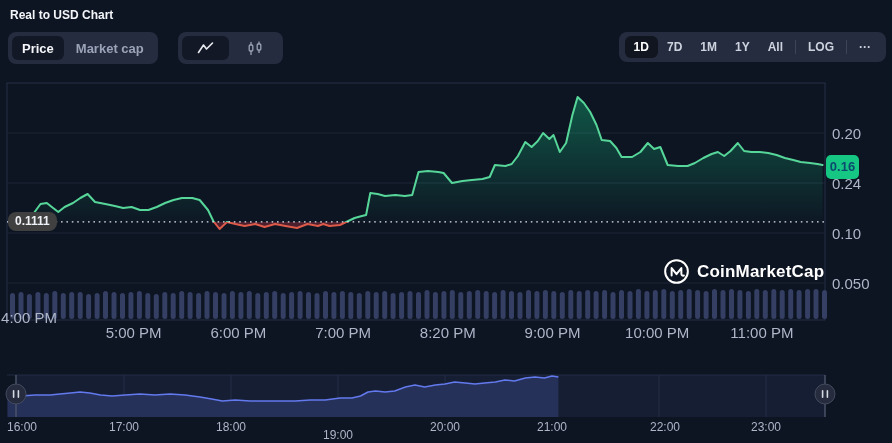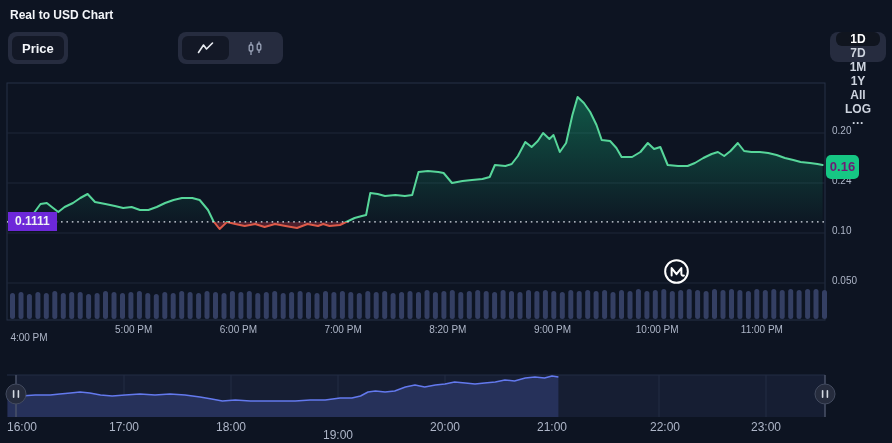--- a/index.html
+++ b/index.html
@@ -8,43 +8,44 @@
   .title{position:absolute;left:10px;top:8px;font-size:12px;font-weight:bold;color:#f3f5f9;}
   .seg-group{position:absolute;top:32px;height:32px;background:#262c3f;border-radius:8px;
              display:flex;align-items:center;padding:0 4px;gap:2px;box-sizing:border-box;}
   .seg{border:none;background:transparent;color:#9aa3b8;font-size:13px;font-weight:bold;
        height:24px;border-radius:6px;padding:0 10px;cursor:pointer;display:flex;align-items:center;justify-content:center;}
   .seg.selected{background:#131826;color:#f3f5f9;}
   #grp-series{left:8px;}
   #grp-type{left:178px;}
   .icon-seg{padding:0 15px;}
   .range-group{position:absolute;right:6px;top:32px;height:30px;background:#262c3f;border-radius:8px;
-               display:flex;padding:0 6px;box-sizing:border-box;flex-direction:column;}
+               display:flex;align-items:center;padding:0 6px;box-sizing:border-box;}
   .range-btn{font-size:12px;font-weight:bold;color:#cdd3de;padding:0 9px;height:22px;border-radius:6px;
              background:transparent;border:none;cursor:pointer;}
   .range-btn.selected{background:#10151f;color:#ffffff;}
   .range-sep{width:1px;height:14px;background:#3d4456;margin:0 3px;}
   #chart-svg{position:absolute;left:0;top:0;}
-  .tick{position:absolute;color:#aeb6c8;font-size:10px;white-space:nowrap;}
+  .tick{position:absolute;color:#aeb6c8;font-size:15px;white-space:nowrap;}
   .xtick{transform:translateX(-50%);}
   .navtick{font-size:12px;transform:translateX(-50%);}
-  .baseline-badge{position:absolute;left:8px;top:212px;background:#6d28d9;color:#eef1f5;
-                  font-size:12px;font-weight:bold;padding:3px 7px;border-radius:0;line-height:13px;}
-  .price-badge{position:absolute;left:826px;top:155px;background:#16c784;color:#701a75;font-size:13px;
+  .baseline-badge{position:absolute;left:8px;top:212px;background:#404040;color:#eef1f5;
+                  font-size:12px;font-weight:bold;padding:3px 7px;border-radius:8px;line-height:13px;}
+  .price-badge{position:absolute;left:826px;top:155px;background:#16c784;color:#0c4a6e;font-size:13px;
                font-weight:bold;width:33px;height:24px;line-height:24px;text-align:center;border-radius:5px;}
   .watermark{position:absolute;left:663px;top:258px;display:flex;align-items:center;gap:7px;color:#ffffff;}
   .watermark-text{font-size:17px;font-weight:bold;letter-spacing:.2px;}
 </style>
 </head>
 <body>
 
 <div class="title">Real to USD Chart</div>
 
 <div class="seg-group" id="grp-series">
   <button class="seg selected">Price</button>
+  <button class="seg">Market cap</button>
 </div>
 
 <div class="seg-group" id="grp-type">
   <button class="seg selected icon-seg">
     <svg width="17" height="14" viewBox="0 0 17 14">
       <polyline points="1.5,11.5 6.5,4 9.5,8 15.5,2" fill="none" stroke="#e8ebf0" stroke-width="1.6" stroke-linecap="round" stroke-linejoin="round"></polyline>
     </svg>
   </button>
   <button class="seg icon-seg">
     <svg width="18" height="15" viewBox="0 0 18 15">
@@ -219,21 +220,21 @@
     </g>
   </svg>
 
 <div id="y-labels">
     <div class="tick " style="left: 832px; top: 125px;">0.20</div>
     <div class="tick " style="left: 832px; top: 175px;">0.24</div>
     <div class="tick " style="left: 832px; top: 225px;">0.10</div>
     <div class="tick " style="left: 832px; top: 275px;">0.050</div>
   </div>
 <div id="x-labels">
-    <div class="tick xtick" style="left: 29px; top: 332px; text-align: right;">4:00 PM</div>
+    <div class="tick xtick" style="left: 29px; top: 309px; text-align: right;">4:00 PM</div>
     <div class="tick xtick" style="left: 133.7px; top: 324px;">5:00 PM</div>
     <div class="tick xtick" style="left: 238.4px; top: 324px;">6:00 PM</div>
     <div class="tick xtick" style="left: 343.1px; top: 324px;">7:00 PM</div>
     <div class="tick xtick" style="left: 447.8px; top: 324px;">8:20 PM</div>
     <div class="tick xtick" style="left: 552.5px; top: 324px;">9:00 PM</div>
     <div class="tick xtick" style="left: 657.2px; top: 324px;">10:00 PM</div>
     <div class="tick xtick" style="left: 761.9px; top: 324px;">11:00 PM</div>
   </div>
 <div id="nav-labels">
     <div class="tick navtick" style="left: 22px; top: 420px;">16:00</div>
@@ -247,13 +248,14 @@
   </div>
 
 <div class="baseline-badge">0.1111</div>
 <div class="price-badge">0.16</div>
 
 <div class="watermark">
   <svg width="27" height="27" viewBox="0 0 30 30">
     <circle cx="15" cy="15" r="12.6" fill="none" stroke="#ffffff" stroke-width="2.2"></circle>
     <path d="M9.6 19.5 V11.2 l5.4 6.8 5.4-6.8 v6 q0 2.9 2.8 2.3" fill="none" stroke="#ffffff" stroke-width="2.2" stroke-linecap="round" stroke-linejoin="round"></path>
   </svg>
+  <span class="watermark-text">CoinMarketCap</span>
 </div>
 
 </body></html>

